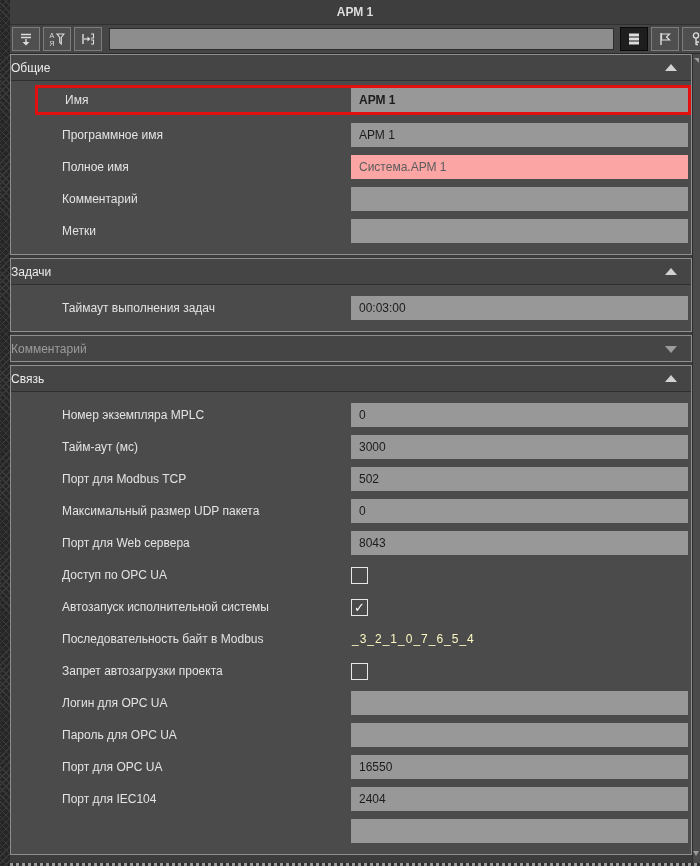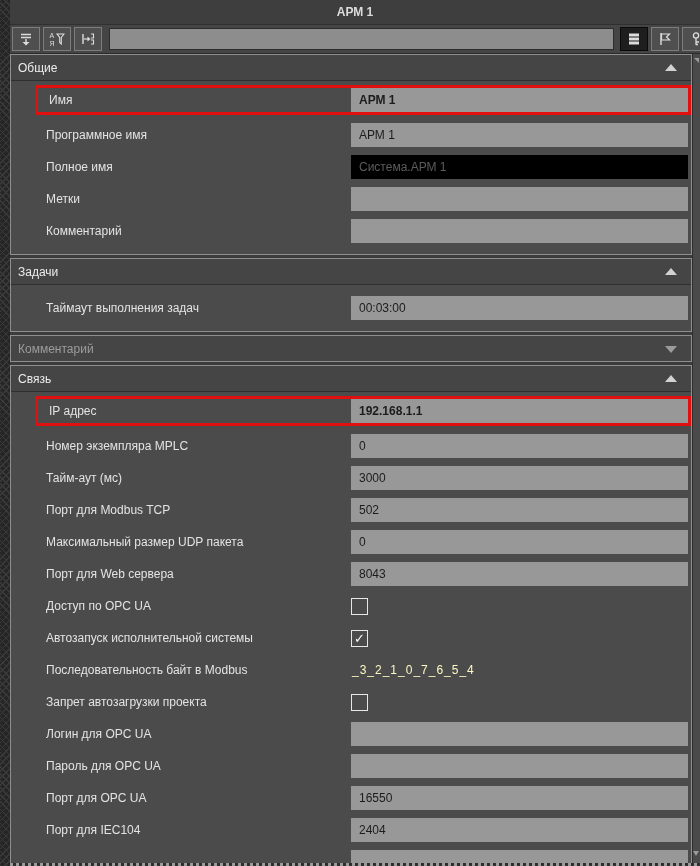--- a/index.html
+++ b/index.html
@@ -59,34 +59,34 @@
     position:absolute;left:10px;top:54px;right:8px;bottom:0;background:#3c3c3c;
     overflow:hidden;
   }
   .section{
     border:1px solid #8f8f8f;margin-bottom:3px;background:#4b4b4b;
   }
   .sec-header{
     height:25px;background:#454545;display:flex;align-items:center;
     position:relative;cursor:pointer;
   }
-  .sec-title{margin-left:7px;color:#ececec;text-align:center;}
+  .sec-title{margin-left:0;color:#ececec;text-align:center;}
   .section.collapsed .sec-title{color:#9c9c9c;}
   .arrow{position:absolute;right:14px;top:9px;width:0;height:0;}
   .arrow.up{border-left:6px solid transparent;border-right:6px solid transparent;border-bottom:7px solid #d2d2d2;}
   .arrow.down{border-left:6px solid transparent;border-right:6px solid transparent;border-top:7px solid #9c9c9c;top:10px;}
   .rows{padding:3px 0 3px 24px;background:#4b4b4b;border-top:1px solid #2f2f2f;}
   .prop-row{display:flex;align-items:center;height:24px;margin:8px 0;}
-  .row-label{flex:0 0 316px;color:#e3e3e3;padding-left:11px;box-sizing:border-box;
+  .row-label{flex:0 0 316px;color:#e3e3e3;padding-left:27px;box-sizing:border-box;
     white-space:nowrap;overflow:hidden;}
   .field{
     flex:1 1 auto;height:24px;line-height:24px;background:#989898;color:#1c1c1c;
     padding:0 8px;margin-right:3px;box-sizing:border-box;white-space:nowrap;overflow:hidden;
   }
-  .field.disabled{background:#000000;color:#5c5c5c;}
+  .field.disabled{background:#fca5a5;color:#5c5c5c;}
   .plain-value{flex:1 1 auto;color:#fef9c3;padding-left:1px;letter-spacing:1px;}
   .checkbox{
     width:15px;height:15px;border:1px solid #e8e8e8;background:transparent;
     display:flex;align-items:center;justify-content:center;flex:0 0 auto;cursor:pointer;
   }
   .checkbox .check-glyph{color:#ffffff;font-size:13px;font-weight:bold;line-height:15px;}
   .prop-row.hl{
     border:3px solid #e01010;margin:1px 0;height:24px;
   }
   .prop-row.hl .row-label{flex-basis:313px;}
@@ -176,25 +176,25 @@
           </div>
           <div class="prop-row">
             <div class="row-label">Программное имя</div>
             <div class="field">АРМ 1</div>
           </div>
           <div class="prop-row">
             <div class="row-label">Полное имя</div>
             <div class="field disabled">Система.АРМ 1</div>
           </div>
           <div class="prop-row">
+            <div class="row-label">Комментарий</div>
+            <div class="field"></div>
+          </div>
+          <div class="prop-row">
             <div class="row-label">Метки</div>
-            <div class="field"></div>
-          </div>
-          <div class="prop-row">
-            <div class="row-label">Комментарий</div>
             <div class="field"></div>
           </div>
         </div>
       </div>
       <div class="section">
         <div class="sec-header">
           <span class="sec-title">Задачи</span>
           <span class="arrow up"></span>
         </div>
         <div class="rows">
@@ -209,24 +209,20 @@
           <span class="sec-title">Комментарий</span>
           <span class="arrow down"></span>
         </div>
       </div>
       <div class="section">
         <div class="sec-header">
           <span class="sec-title">Связь</span>
           <span class="arrow up"></span>
         </div>
         <div class="rows">
-          <div class="prop-row hl">
-            <div class="row-label">IP адрес</div>
-            <div class="field">192.168.1.1</div>
-          </div>
           <div class="prop-row">
             <div class="row-label">Номер экземпляра MPLC</div>
             <div class="field">0</div>
           </div>
           <div class="prop-row">
             <div class="row-label">Тайм-аут (мс)</div>
             <div class="field">3000</div>
           </div>
           <div class="prop-row">
             <div class="row-label">Порт для Modbus TCP</div>

